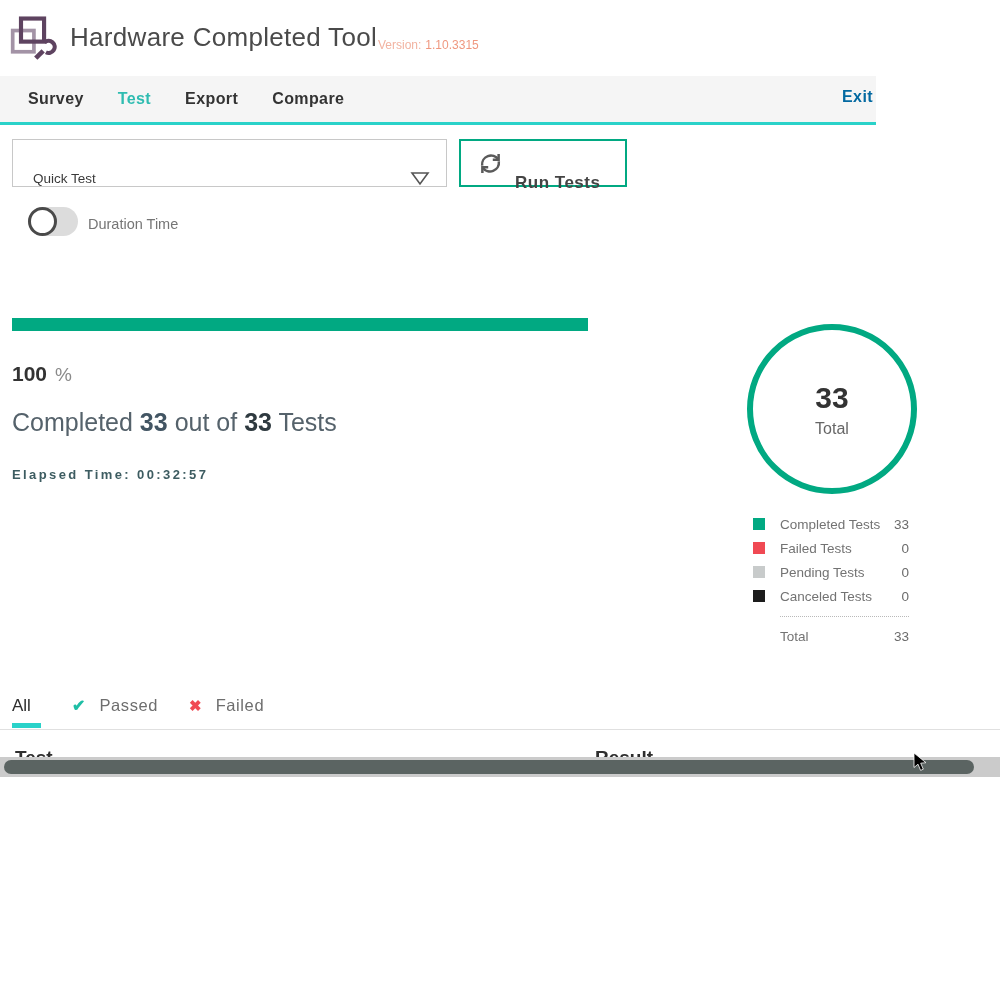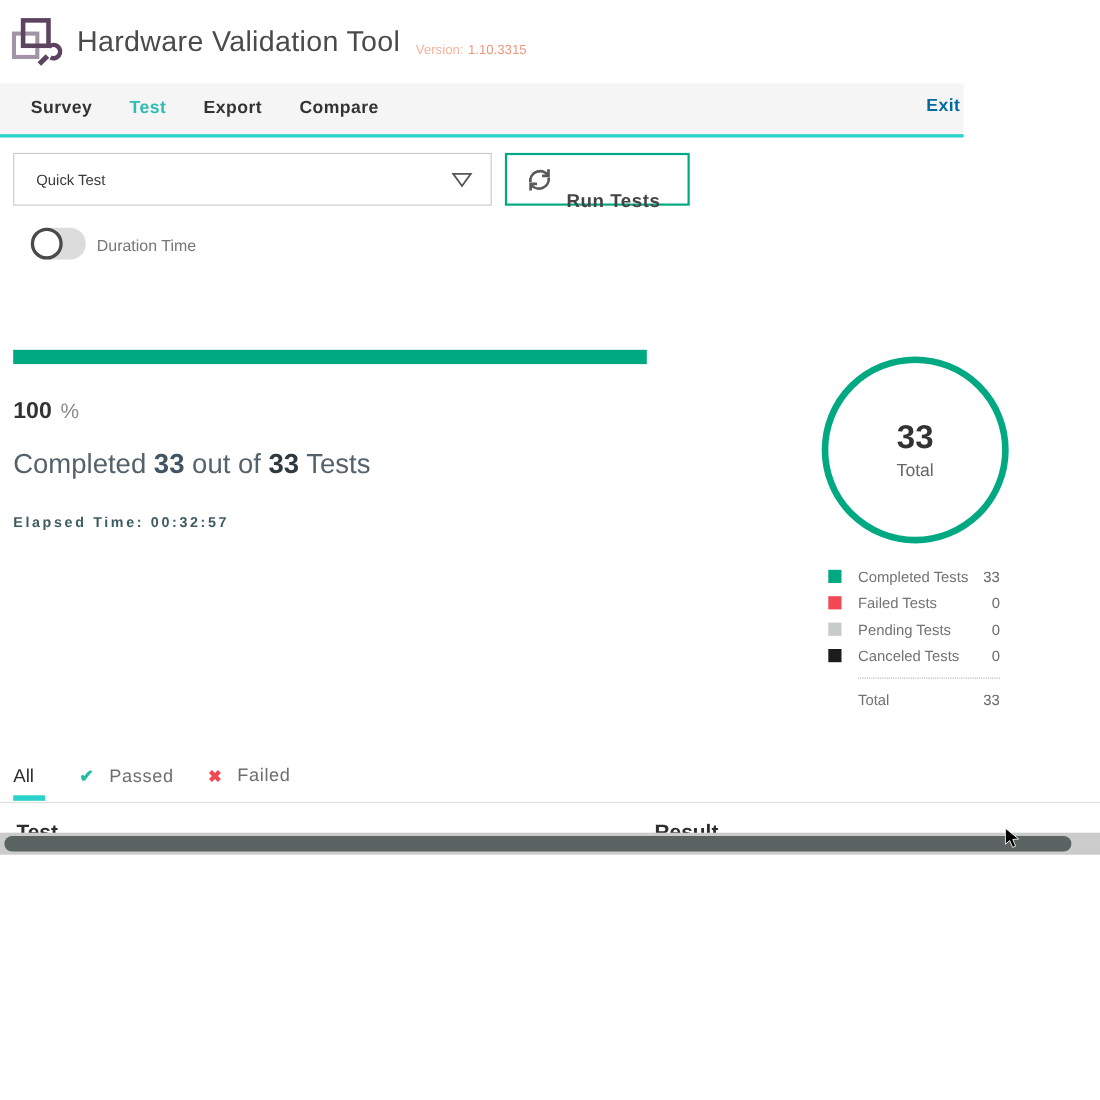--- a/index.html
+++ b/index.html
@@ -20,21 +20,21 @@
   
   .nav{left:0;top:76px;width:876px;height:46px;background:#f5f5f5;border-bottom:3px solid #2AD2C9;
        display:flex;align-items:center;}
   .nav-item{font-size:16px;font-weight:700;letter-spacing:.4px;color:#333;margin-left:28px;cursor:pointer;}
   .nav-item.gap{margin-left:34px;}
   .nav-item.active{color:#2fbcb1;}
   .nav-exit{position:absolute;right:3px;top:12px;font-size:16px;font-weight:700;letter-spacing:.4px;color:#0369a1;cursor:pointer;}
 
   
   .dropdown{left:12px;top:139px;width:433px;height:46px;border:1px solid #c8c8c8;background:#fff;
-            display:flex;align-items:center;cursor:pointer;}
+            display:flex;align-items:flex-end;cursor:pointer;}
   .dd-label{margin-left:20px;font-size:13.5px;color:#3a3a3a;flex:1;}
   .dd-caret{margin-right:16px;display:flex;}
 
   
   .run-btn{left:459px;top:139px;width:164px;height:44px;border:2px solid #01A982;background:#fff;
            display:flex;align-items:center;cursor:pointer;}
   .run-icon{margin-left:17px;display:flex;}
   .run-label{margin-left:12px;font-size:17px;font-weight:700;color:#444;letter-spacing:.5px;margin-top:40px;}
 
   
@@ -97,21 +97,21 @@
 
 <div class="abs header">
   <div class="abs logo">
     <svg width="48" height="52" viewBox="0 0 52 56">
       <rect x="4" y="21" width="23" height="23" fill="none" stroke="#a393a6" stroke-width="4"></rect>
       <rect x="13" y="8" width="25" height="25" fill="none" stroke="#5e4360" stroke-width="4.5"></rect>
       <path d="M29 51 L37 43" stroke="#5e4360" stroke-width="5" fill="none"></path>
       <path d="M38.5 34 a6.5 6.5 0 1 1 1.5 10.5" fill="none" stroke="#5e4360" stroke-width="4.5"></path>
     </svg>
   </div>
-  <div class="abs app-title">Hardware Validation Tool</div>
+  <div class="abs app-title">Hardware Completed Tool</div>
   <div class="abs version">
     <span class="vlabel">Version:</span><span>1.10.3315</span>
   </div>
 </div>
 
 <div class="abs nav">
   <div class="nav-item">Survey</div>
   <div class="nav-item gap active">Test</div>
   <div class="nav-item gap">Export</div>
   <div class="nav-item gap">Compare</div>

